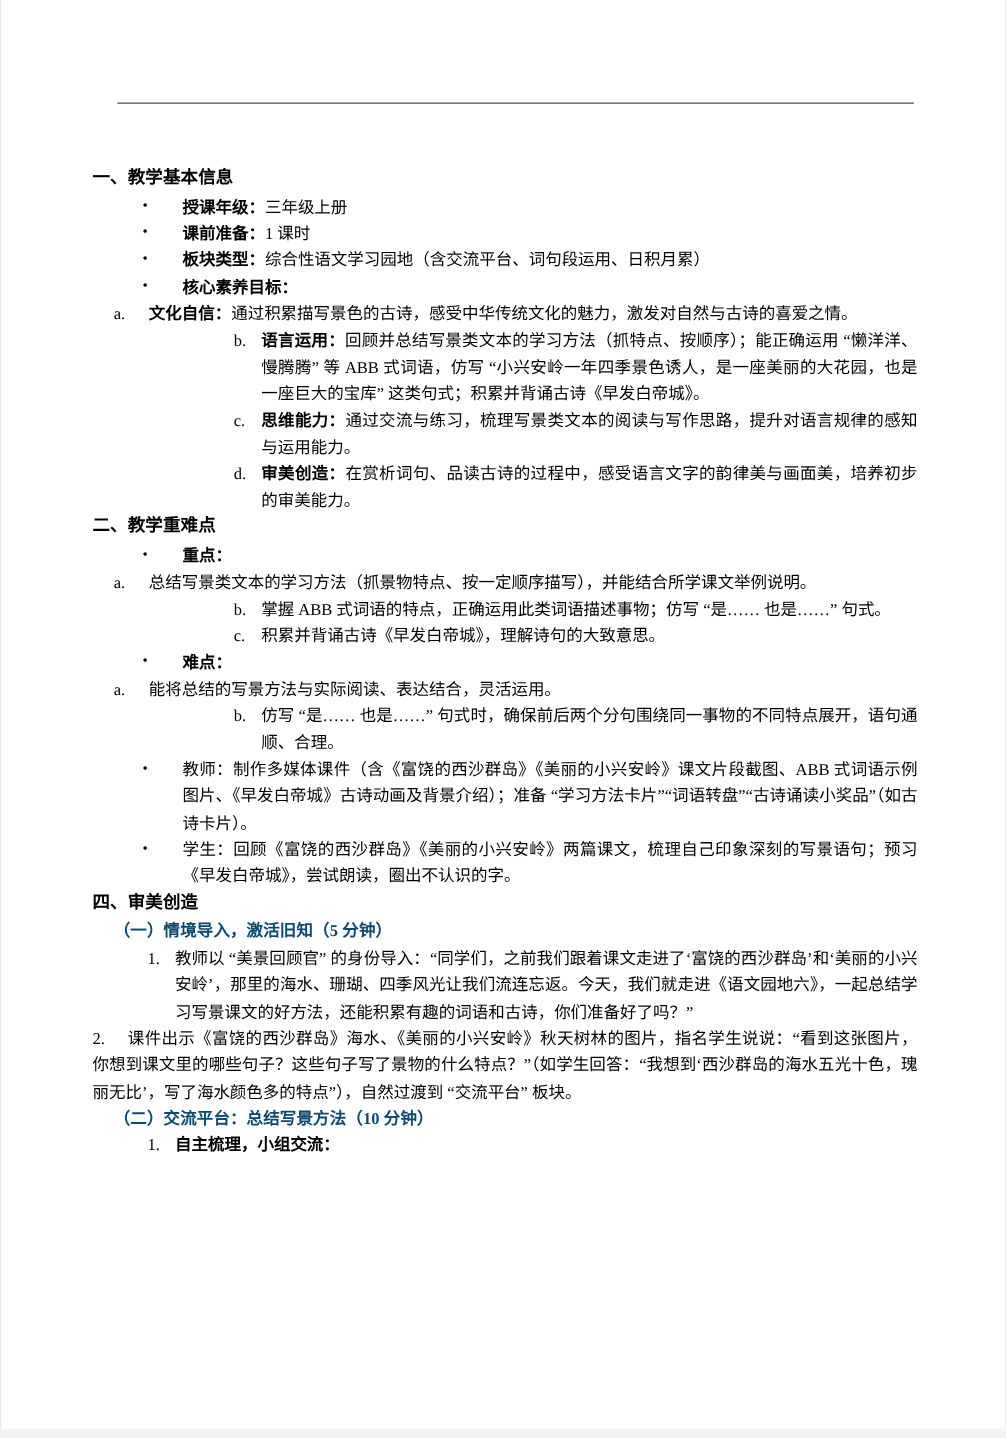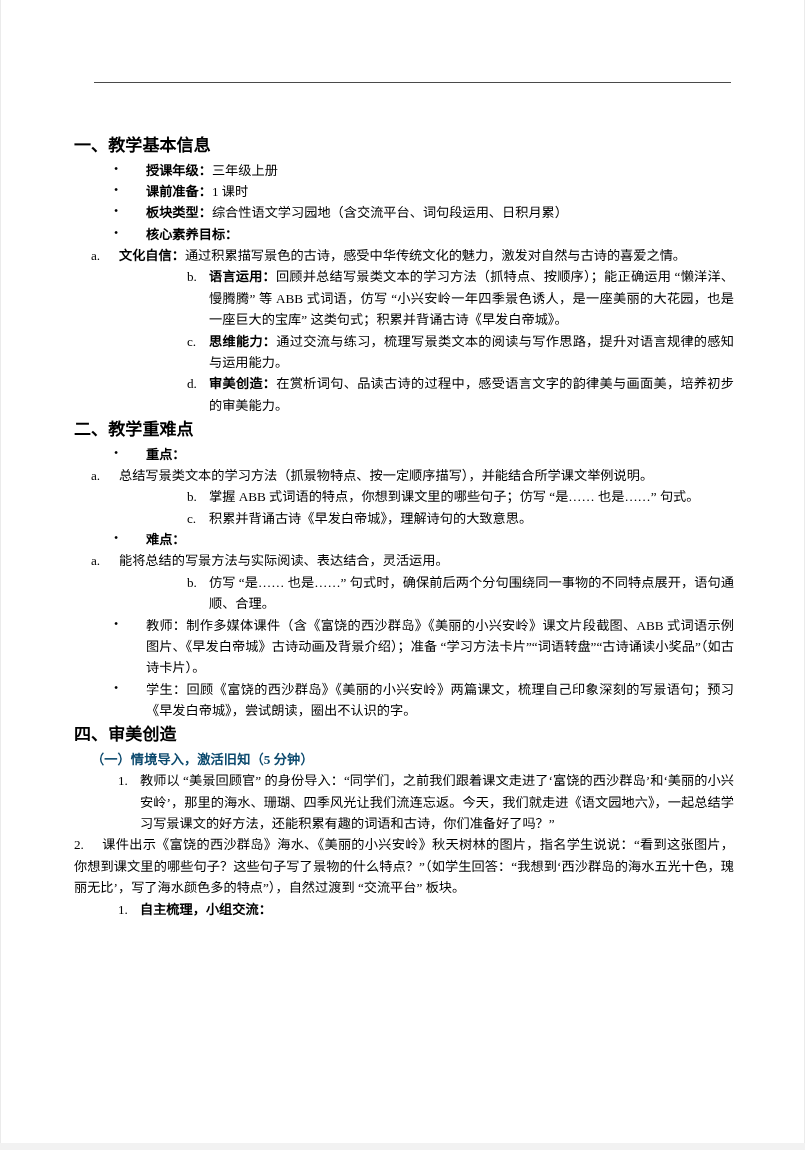--- a/index.html
+++ b/index.html
@@ -52,21 +52,21 @@
     font-size: 21.5px;
     font-weight: bold;
     letter-spacing: 0.4px;
     margin: 0 0 14px 0;
     line-height: 1.45;
     color: #000;
   }
 
   
   .h-major {
-    font-size: 17px;
+    font-size: 14px;
     font-weight: bold;
     line-height: 1.62;
     margin: 0;
     color: #000;
     letter-spacing: 0.1px;
   }
 
   
   .h-sub {
     font-size: 13.2px;
@@ -221,21 +221,21 @@
 
     <p class="bullet">
       <span class="mk">•</span><span class="bold">重点：</span>
     </p>
 
     <p class="alpha-flat">
       <span class="mk latin">a.</span><span>总结写景类文本的学习方法（抓景物特点、按一定顺序描写），并能结合所学课文举例说明。</span>
     </p>
 
     <p class="alpha-deep">
-      <span class="mk latin">b.</span><span>掌握 ABB 式词语的特点，你想到课文里的哪些句子；仿写 “是…… 也是……” 句式。</span>
+      <span class="mk latin">b.</span><span>掌握 ABB 式词语的特点，正确运用此类词语描述事物；仿写 “是…… 也是……” 句式。</span>
     </p>
 
     <p class="alpha-deep">
       <span class="mk latin">c.</span><span>积累并背诵古诗《早发白帝城》，理解诗句的大致意思。</span>
     </p>
 
     <p class="bullet">
       <span class="mk">•</span><span class="bold">难点：</span>
     </p>
 
@@ -261,20 +261,21 @@
     <p class="h-sub">（一）情境导入，激活旧知（5 分钟）</p>
 
     <p class="num-deep">
       <span class="mk latin">1.</span><span>教师以 “美景回顾官” 的身份导入：“同学们，之前我们跟着课文走进了‘富饶的西沙群岛’和‘美丽的小兴安岭’，那里的海水、珊瑚、四季风光让我们流连忘返。今天，我们就走进《语文园地六》，一起总结学习写景课文的好方法，还能积累有趣的词语和古诗，你们准备好了吗？”</span>
     </p>
 
     <p class="num-flat">
       <span class="mk latin">2.</span><span>课件出示《富饶的西沙群岛》海水、《美丽的小兴安岭》秋天树林的图片，指名学生说说：“看到这张图片，你想到课文里的哪些句子？这些句子写了景物的什么特点？”（如学生回答：“我想到‘西沙群岛的海水五光十色，瑰丽无比’，写了海水颜色多的特点”），自然过渡到 “交流平台” 板块。</span>
     </p>
 
+    <p class="h-sub">（二）交流平台：总结写景方法（10 分钟）</p>
 
     <p class="num-deep">
       <span class="mk latin">1.</span><span class="bold">自主梳理，小组交流：</span>
     </p>
 
   </div>
 </div>
 <div class="page-gutter"></div>
 
 </body></html>

